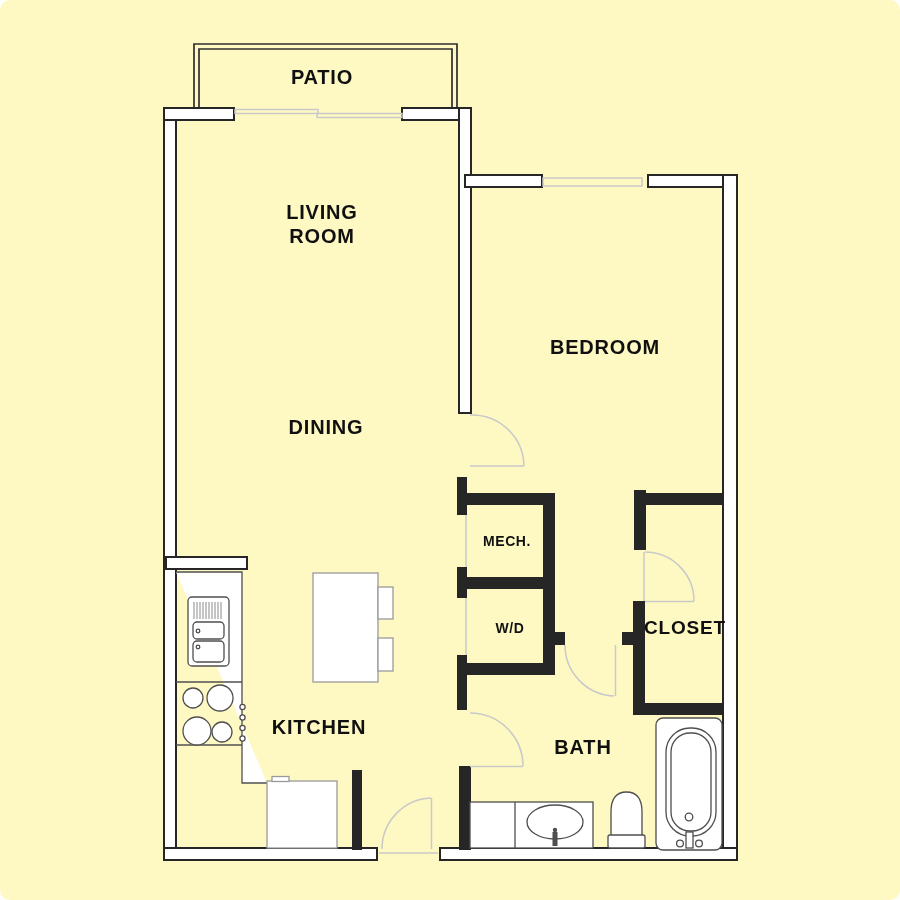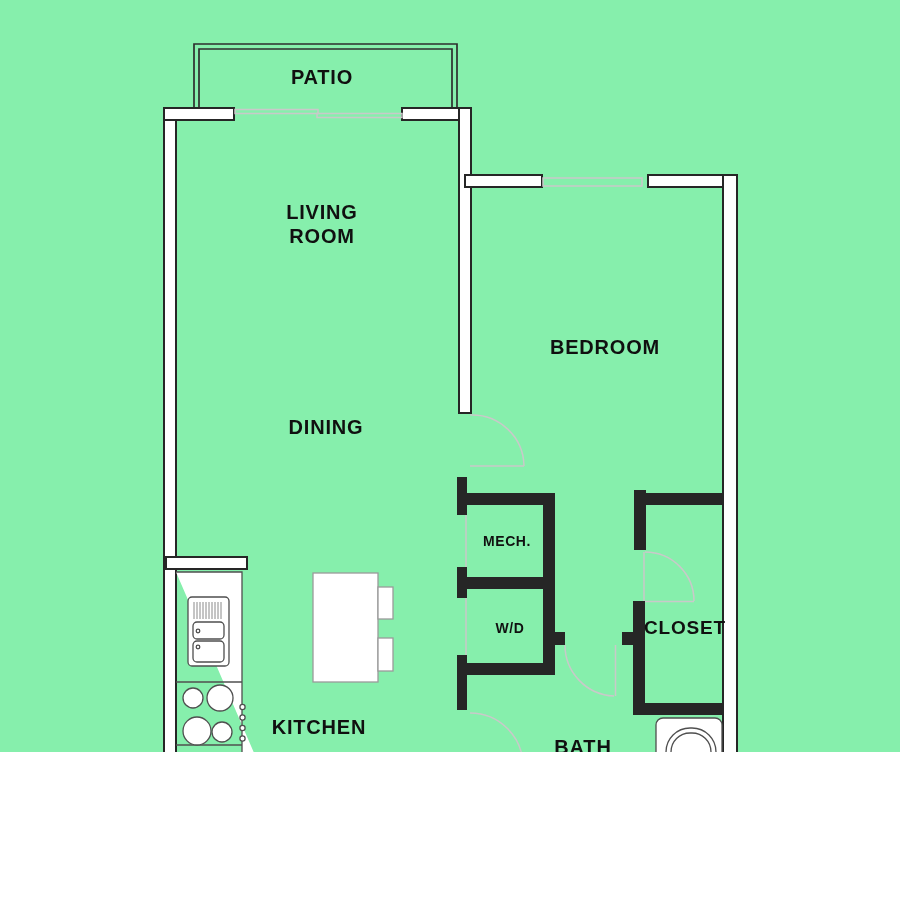--- a/index.html
+++ b/index.html
@@ -1,16 +1,16 @@
 <!DOCTYPE html>
 <html><head>
 <meta charset="utf-8">
 <style>
   html,body { margin:0; padding:0; background:#ffffff; }
-  .stage { position:relative; width:900px; height:752px; background:#86efac; overflow:hidden; }
+  .stage { position:relative; width:900px; height:900px; background:#fef9c3; overflow:hidden;border-radius:10px; }
   svg { display:block; }
   .wall-o { fill:#ffffff; stroke:#262626; stroke-width:2; }
   .wall-s { fill:#262626; stroke:none; }
   .patio-line { fill:none; stroke:#2e2e2e; stroke-width:1.7; }
   .lite { fill:none; stroke:#c9c9c9; stroke-width:1.5; }
   .fix { fill:#ffffff; stroke:#4f4f4f; stroke-width:1.3; }
   .fix-dark { fill:#4f4f4f; stroke:none; }
   .fix-lite { fill:#ffffff; stroke:#9a9a9a; stroke-width:1.3; }
   .hatch { stroke:#8a8a8a; stroke-width:1; }
   .lbl { font-family:"Liberation Sans", sans-serif; font-weight:700; font-size:20px;

